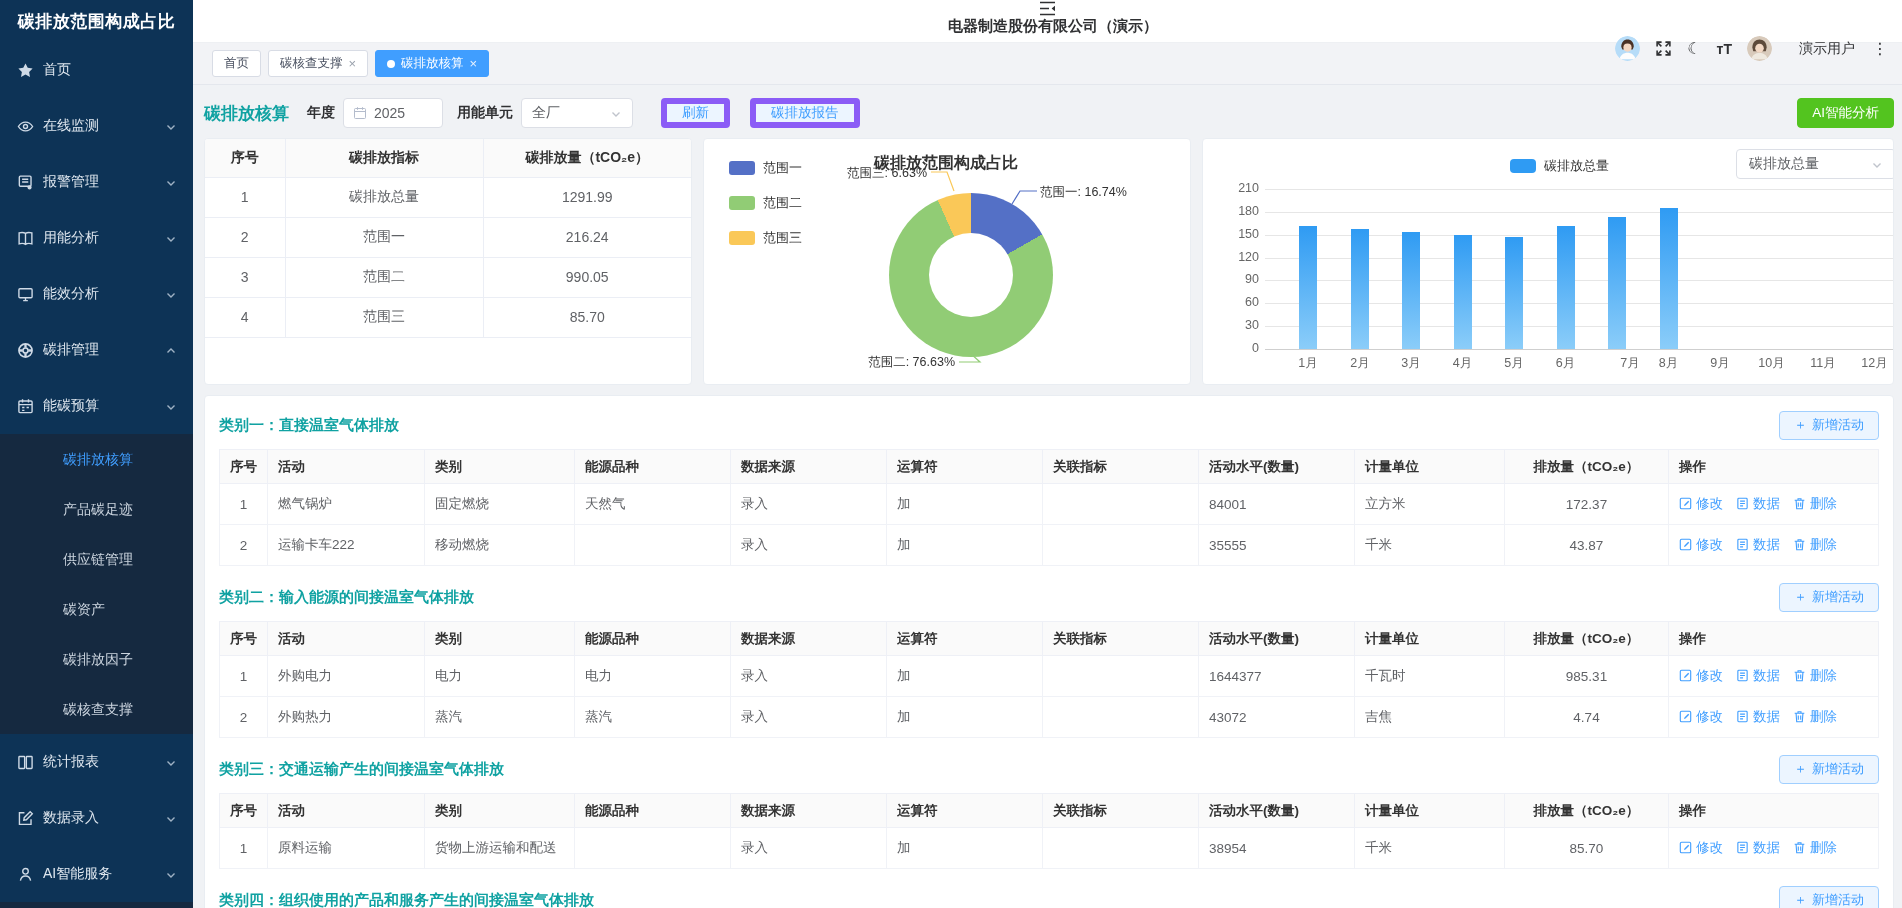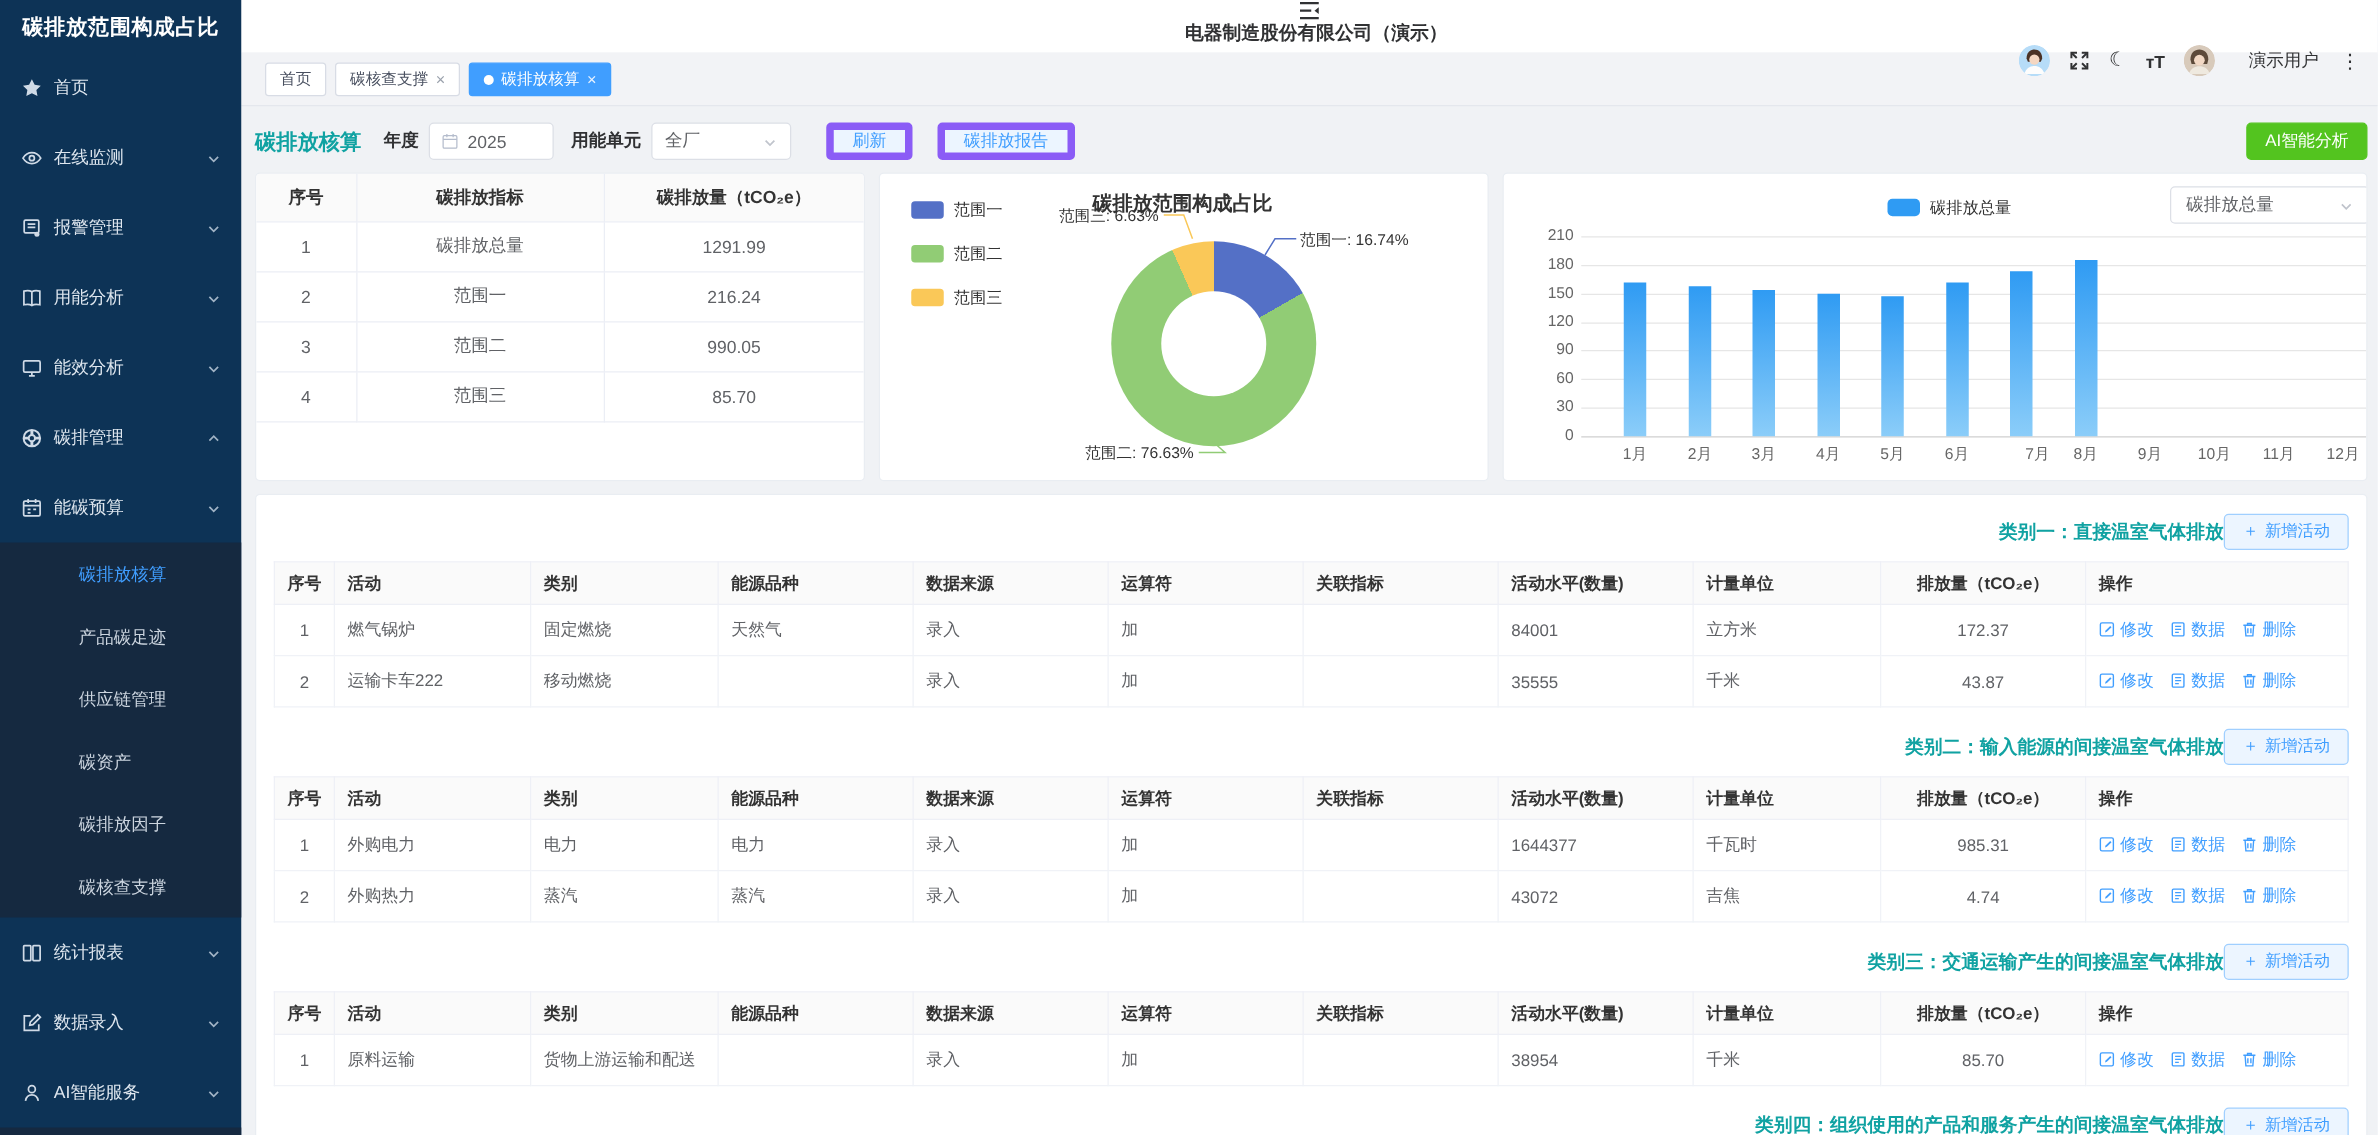--- a/index.html
+++ b/index.html
@@ -98,21 +98,21 @@
     color:#606266; font-size:14px; cursor:pointer; }
   .bar-select .chev { margin-left:auto; width:12px; height:12px; color:#c0c4cc; }
   .gridline { position:absolute; height:1px; background:#e6e6e6; }
   .gridline.base { background:#cfcfcf; }
   .ytick { position:absolute; width:38px; text-align:right; font-size:12.5px; color:#666; }
   .xtick { position:absolute; width:42px; text-align:center; font-size:12.5px; color:#666; }
   .vbar { position:absolute; width:18px; cursor:pointer; }
 
   
   .categories { margin:10px 8px 0 11px; padding:4px 14px 30px; min-height:620px; }
-  .cat-head { display:flex; align-items:center; justify-content:flex-end; height:34px; margin:8px 0 7px; }
+  .cat-head { display:flex; align-items:center; justify-content:space-between; height:34px; margin:8px 0 7px; }
   .cat-title { color:#10a2a2; font-size:15px; font-weight:bold; }
   .btn-add { height:29px; padding:0 14px; background:#ecf5ff; border:1px solid #a0cfff; color:#409eff;
     border-radius:4px; font-size:13px; cursor:pointer; display:inline-flex; align-items:center; gap:5px;
     font-family:"Liberation Sans","DejaVu Sans",sans-serif; }
   .ctable { width:100%; border-collapse:collapse; table-layout:fixed; margin-bottom:14px; }
   .ctable th { height:34px; background:#fafafa; font-weight:700; color:#333; font-size:13.5px;
     border:1px solid #eef0f6; text-align:left; padding:0 10px; }
   .ctable td { height:41px; color:#606266; font-size:13.5px; border:1px solid #f0f2f7; text-align:left; padding:0 10px; }
   .ctable th.c, .ctable td.c { text-align:center; padding:0 4px; }
   .op-link { color:#409eff; text-decoration:none; margin-right:13px; display:inline-flex; align-items:center;

